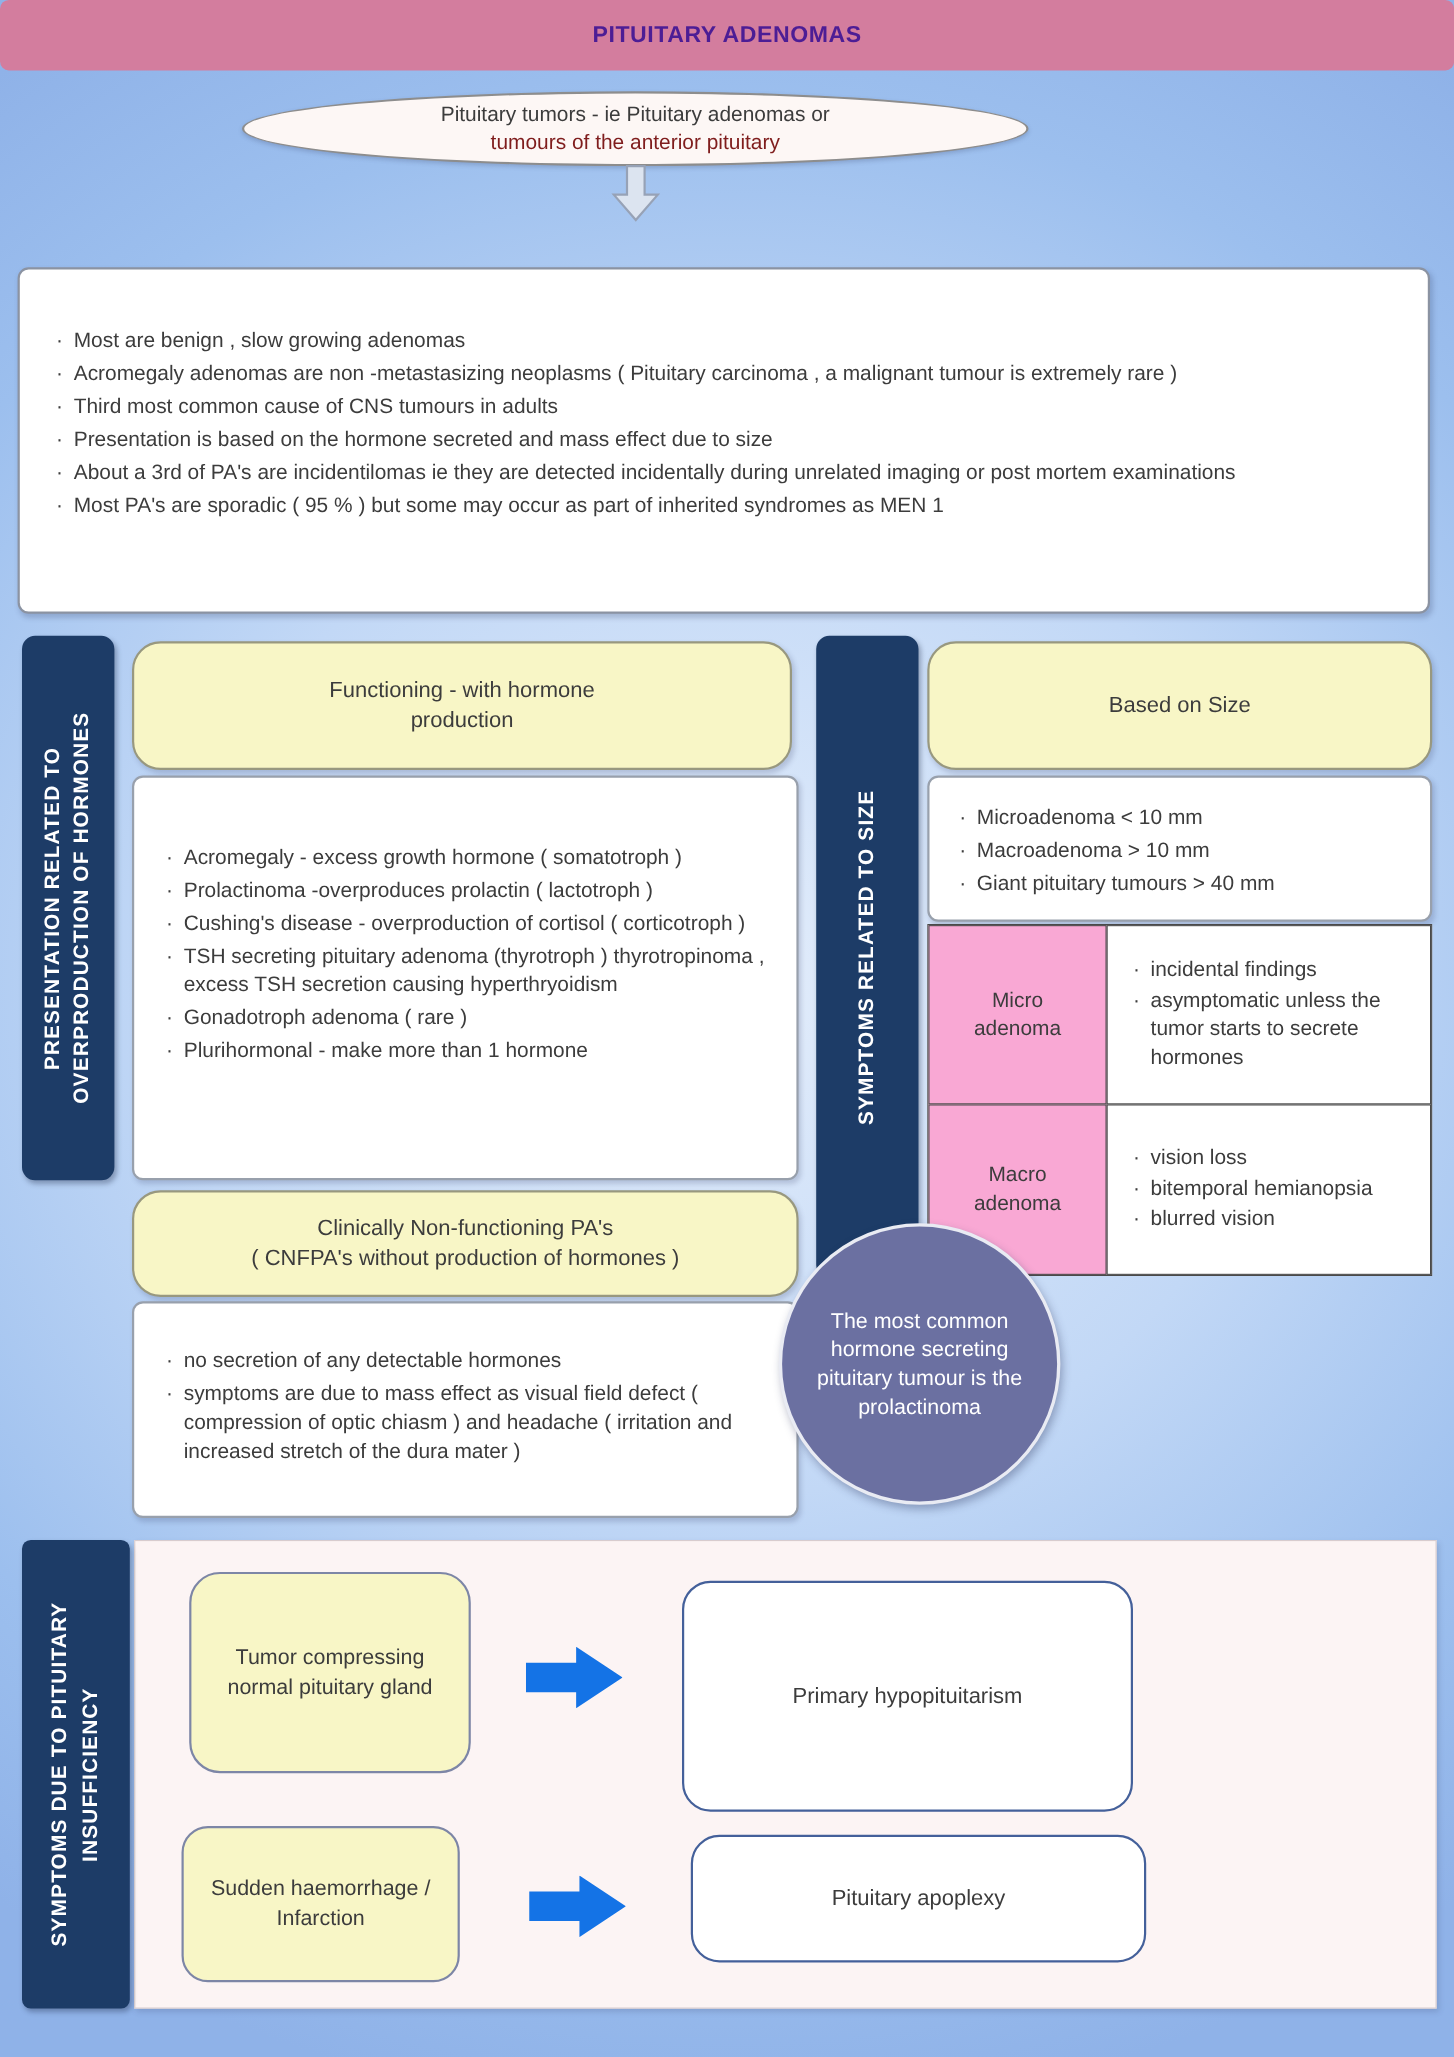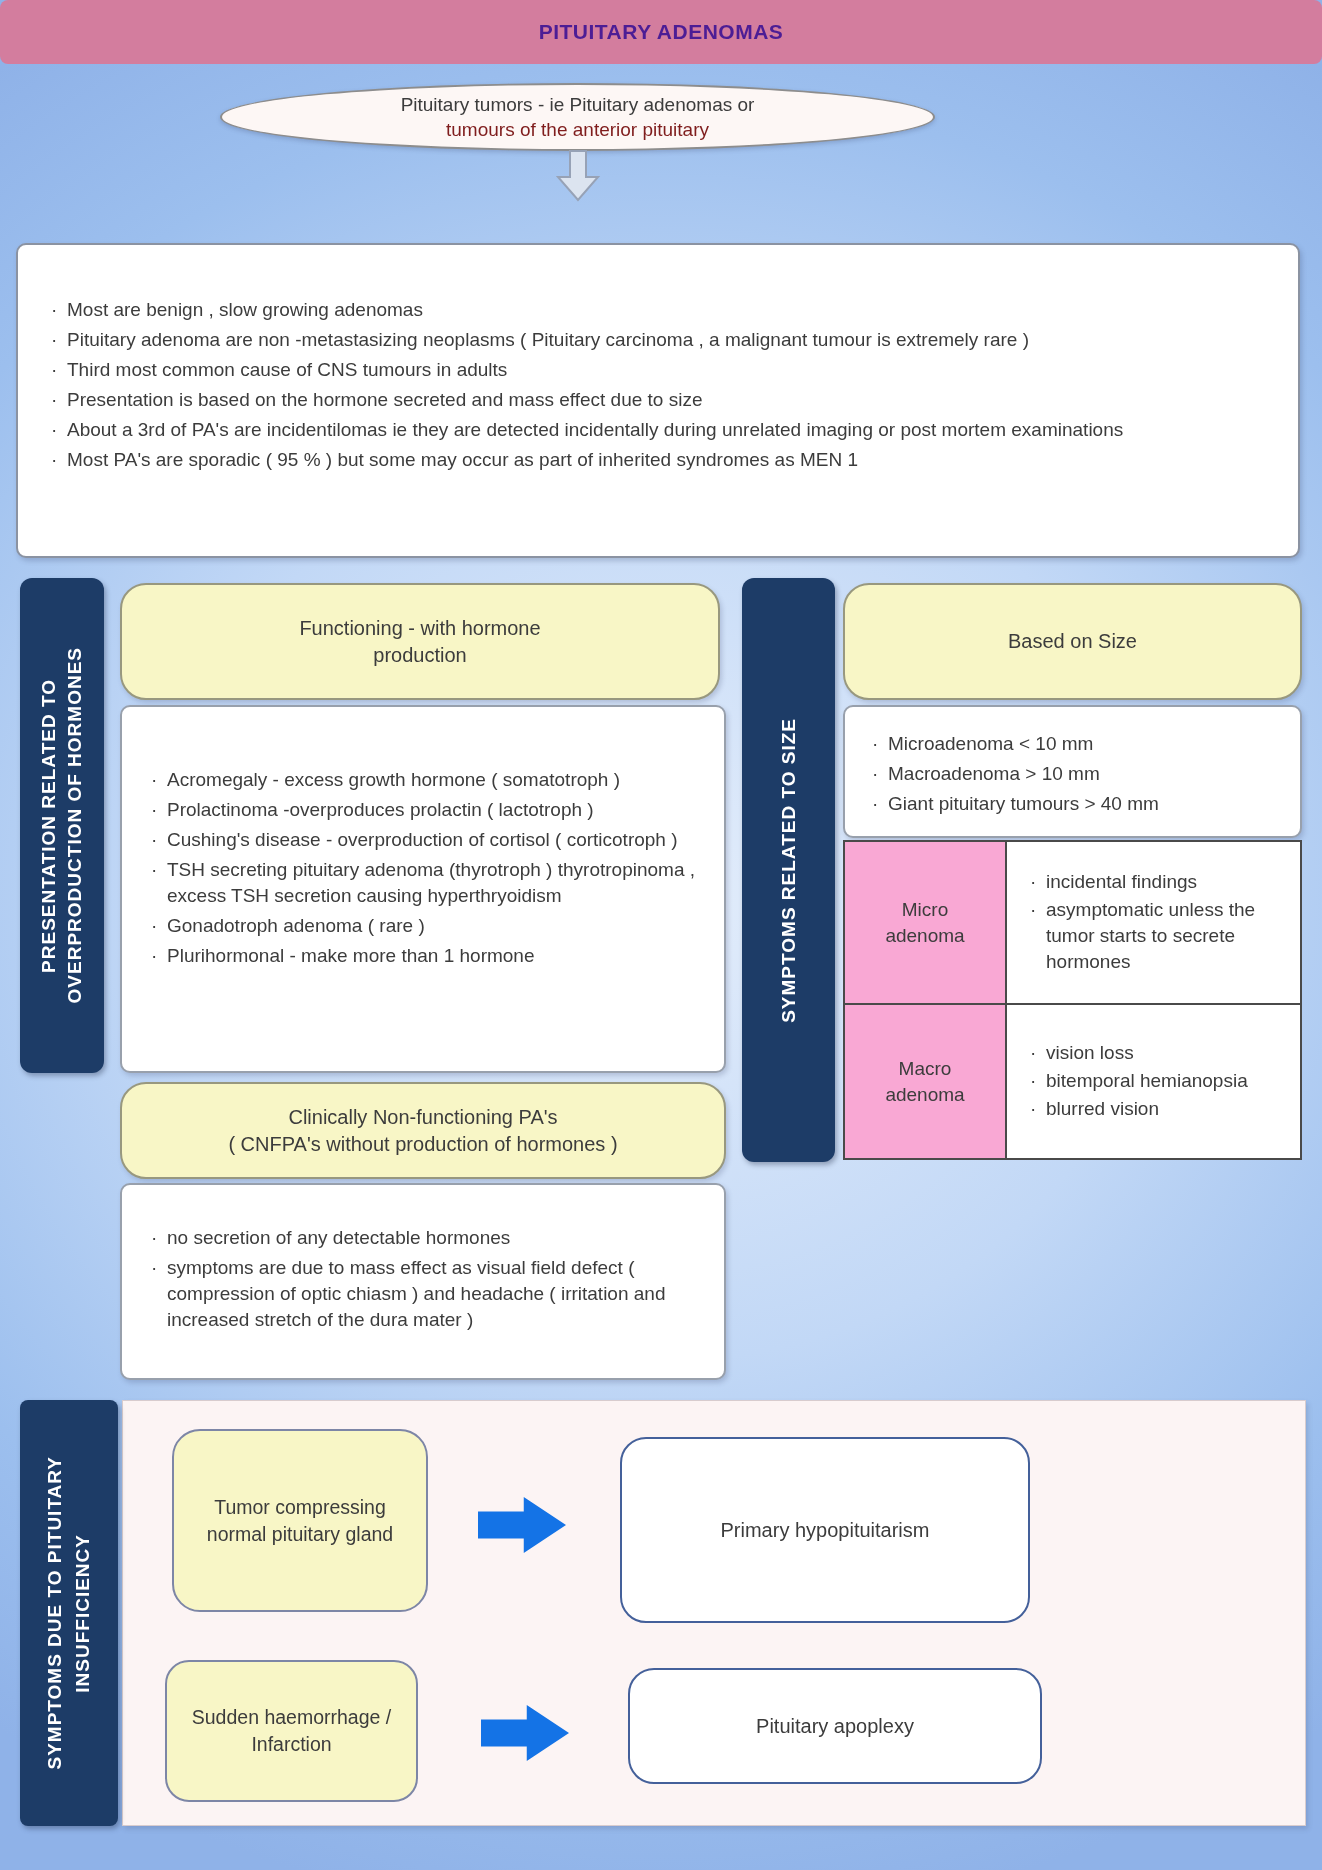--- a/index.html
+++ b/index.html
@@ -76,21 +76,21 @@
   .bottom-panel { left:122px; top:1400px; width:1184px; height:426px; background:#fcf4f4;
                   border:1px solid #d8ccce; box-shadow:2px 3px 5px rgba(60,70,110,.2); }
   .cause { background:#f8f6c6; border:2px solid #7d86a6; border-radius:28px;
            display:flex; align-items:center; justify-content:center; text-align:center;
            font-size:19.5px; line-height:27px; padding:0 22px; z-index:3; }
   .cause-1 { left:172px; top:1429px; width:256px; height:183px; }
   .cause-2 { left:165px; top:1660px; width:253px; height:142px; border-radius:24px; }
   .effect { background:#ffffff; border:2px solid #44609a; border-radius:26px;
             display:flex; align-items:center; justify-content:center; text-align:center;
             font-size:20px; z-index:3; }
-  .effect-1 { left:620px; top:1437px; width:410px; height:186px; }
+  .effect-1 { left:620px; top:1437px; width:410px; height:210px; }
   .effect-2 { left:628px; top:1668px; width:414px; height:116px; }
   .blue-arrow { width:88px; height:56px; background:#1473e6;
                 clip-path:polygon(0% 26%, 52% 26%, 52% 0%, 100% 50%, 52% 100%, 52% 74%, 0% 74%); z-index:3; }
   .arrow-1 { left:478px; top:1497px; }
   .arrow-2 { left:481px; top:1705px; }
 
   .down-arrow { left:550px; top:149px; width:56px; height:54px; }
 </style>
 </head>
 <body>
@@ -106,21 +106,21 @@
     <div class="l2">tumours  of the anterior pituitary</div>
   </div>
 
   <svg class="abs down-arrow" viewBox="0 0 56 54">
     <path d="M20 2 H36 V28 H48 L28 51 L8 28 H20 Z" fill="#dce4f0" stroke="#97a2b6" stroke-width="2"></path>
   </svg>
 
   <div class="abs introbox">
     <ul class="blist">
       <li>Most are benign , slow growing  adenomas</li>
-      <li>Pituitary adenoma are non -metastasizing neoplasms ( Pituitary carcinoma , a malignant tumour is extremely rare )</li>
+      <li>Acromegaly adenomas are non -metastasizing neoplasms ( Pituitary carcinoma , a malignant tumour is extremely rare )</li>
       <li>Third most common cause of CNS tumours in adults</li>
       <li>Presentation is based on the hormone secreted and mass effect due to size</li>
       <li>About a 3rd of PA's are incidentilomas ie they are detected incidentally during unrelated imaging or post mortem examinations</li>
       <li>Most PA's are sporadic ( 95 % ) but some may occur as part of inherited syndromes as MEN 1</li>
     </ul>
   </div>
 
   <div class="abs navy sidebar-left">
     <span class="vline">PRESENTATION RELATED TO</span>
     <span class="vline">OVERPRODUCTION OF HORMONES</span>
@@ -187,20 +187,23 @@
     </div>
     <div class="cell val">
       <ul class="blist">
         <li>vision loss</li>
         <li>bitemporal hemianopsia</li>
         <li>blurred vision</li>
       </ul>
     </div>
   </div>
 
+  <div class="abs note-circle">
+    <div>The most common hormone secreting pituitary tumour is the prolactinoma</div>
+  </div>
 
   <div class="abs bottom-panel"></div>
 
   <div class="abs navy sidebar-bottom">
     <span class="vline">SYMPTOMS DUE TO PITUITARY</span>
     <span class="vline">INSUFFICIENCY</span>
   </div>
 
   <div class="abs cause cause-1">
     <div>Tumor compressing normal pituitary gland</div>

